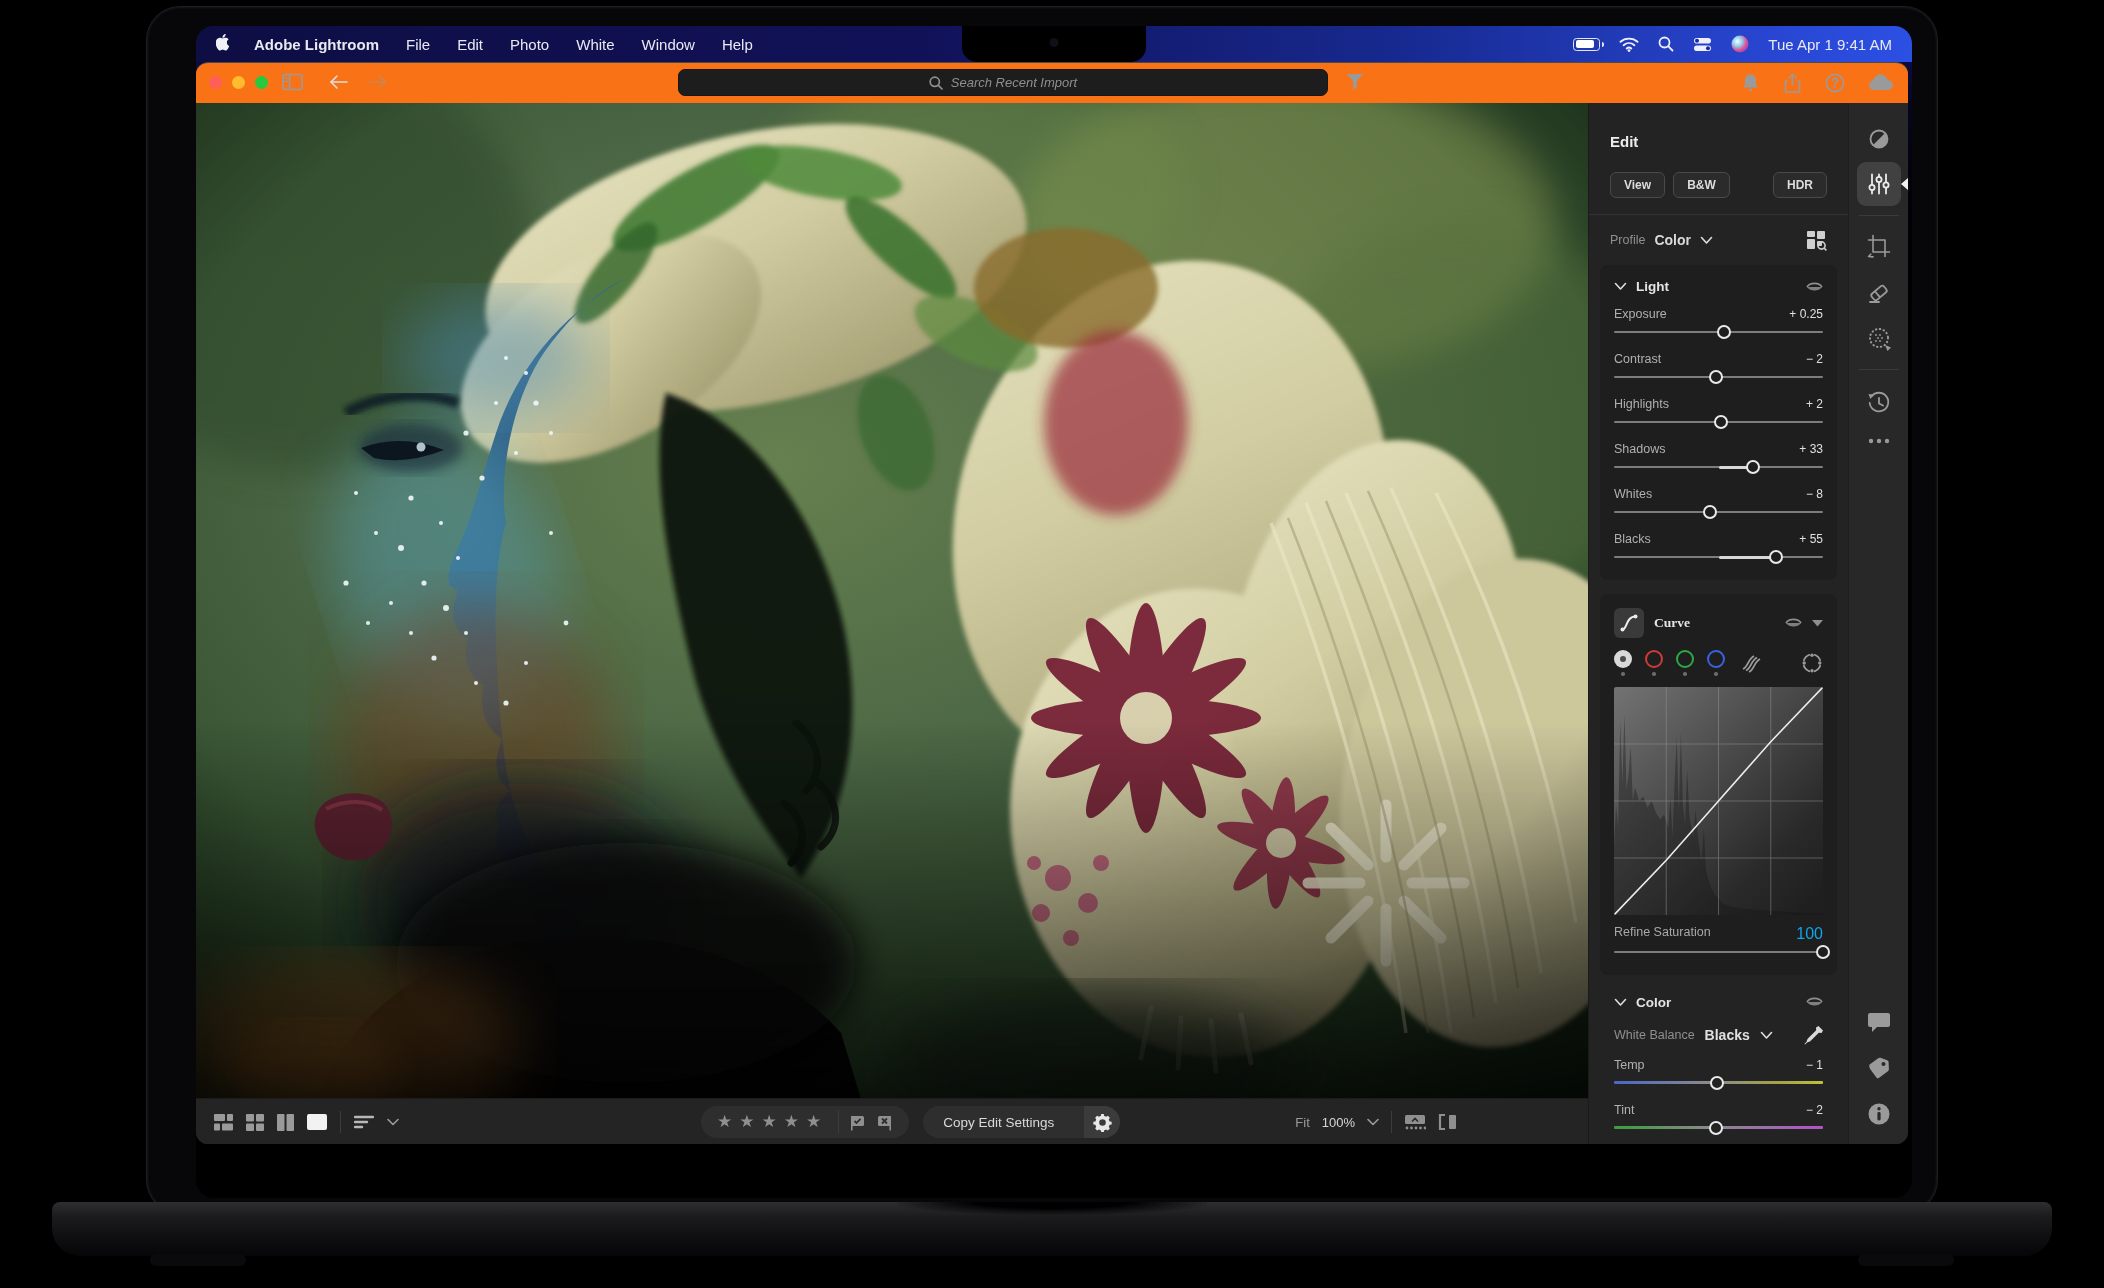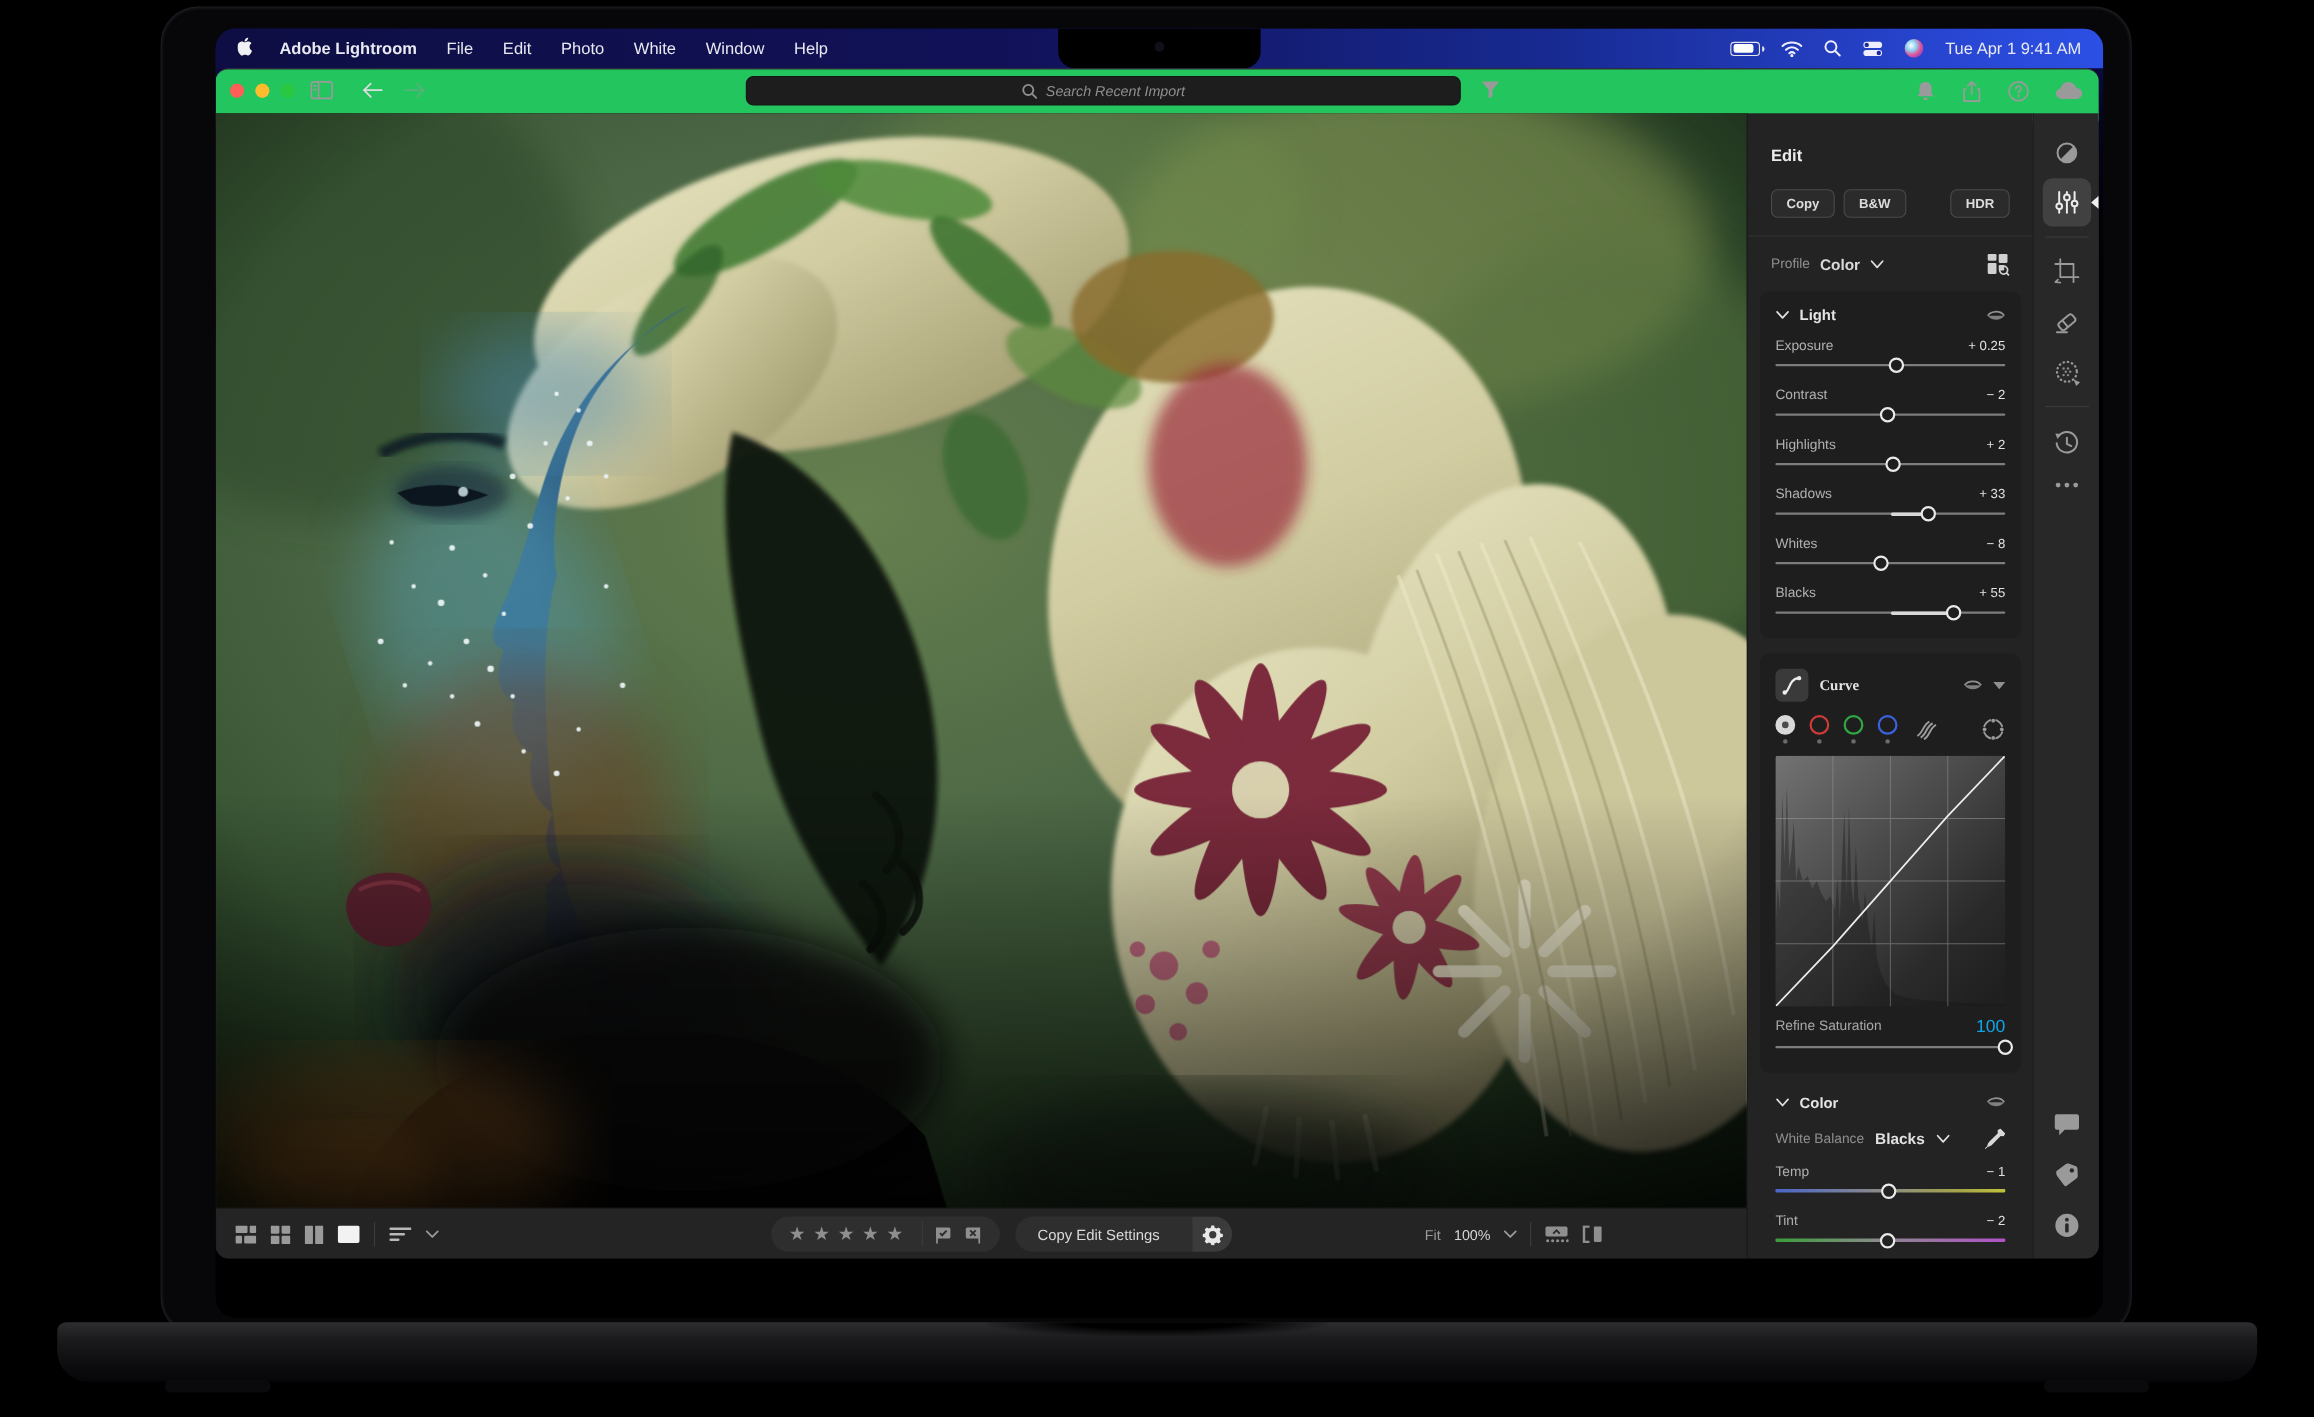--- a/index.html
+++ b/index.html
@@ -39,21 +39,21 @@
   .cam { position:absolute; left:50%; top:12px; transform:translateX(-50%); width:9px; height:9px;
          border-radius:50%; background:#101018; }
   .batt { width:27px; height:13px; border:1.5px solid #e6e6ee; border-radius:3.5px; position:relative; }
   .batt::after { content:''; position:absolute; right:-5px; top:3px; width:2.5px; height:5px;
                  background:#e6e6ee; border-radius:0 2px 2px 0; }
   .batt i { position:absolute; left:1.5px; top:1.5px; bottom:1.5px; width:18px; background:#fff; border-radius:2px; }
 
   
   .win { position:absolute; left:0; top:36px; width:1712px; height:1082px; background:#252525;
          border-radius:12px; overflow:hidden; border-top:1px solid #4a4a4a; }
-  .win-toolbar { position:relative; height:48px; background:#22c55e; border-bottom:1px solid #1b1b1b; }
+  .win-toolbar { position:relative; height:48px; background:#f97316; border-bottom:1px solid #1b1b1b; }
   .tl { position:absolute; top:13px; width:13px; height:13px; border-radius:50%; }
   .sidebar-ic { position:absolute; left:86px; top:10px; }
   .nav-ic { position:absolute; top:10px; }
   .searchbox { position:absolute; left:482px; top:6px; width:650px; height:27px; background:#1d1d1d;
                border:1px solid #161616; border-radius:7px; display:flex; align-items:center;
                justify-content:center; gap:8px; color:#8f8f8f; font-size:13px; font-style:italic; }
   .tb-right { position:absolute; right:14px; top:10px; display:flex; gap:23px; }
 
   .win-body { position:absolute; left:0; top:40px; right:0; bottom:0; display:flex; }
 
@@ -604,21 +604,21 @@
                   </svg>
               </span>
             </div>
           </div>
         </div>
 
         <div class="panel">
           <div class="p-title">Edit</div>
 
           <div class="btn-row">
-            <span class="pbtn">Copy</span>
+            <span class="pbtn">View</span>
             <span class="pbtn">B&amp;W</span>
             <span class="pbtn hdr">HDR</span>
           </div>
           <div class="pdiv"></div>
 
           <div class="profile-row">
             <span class="prof-lbl">Profile</span>
             <span class="prof-val">Color</span>
             <svg class="ic bright" width="13" height="9" viewBox="0 0 13 9">
                 <polyline points="1.5,1.5 6.5,7 11.5,1.5"></polyline>

